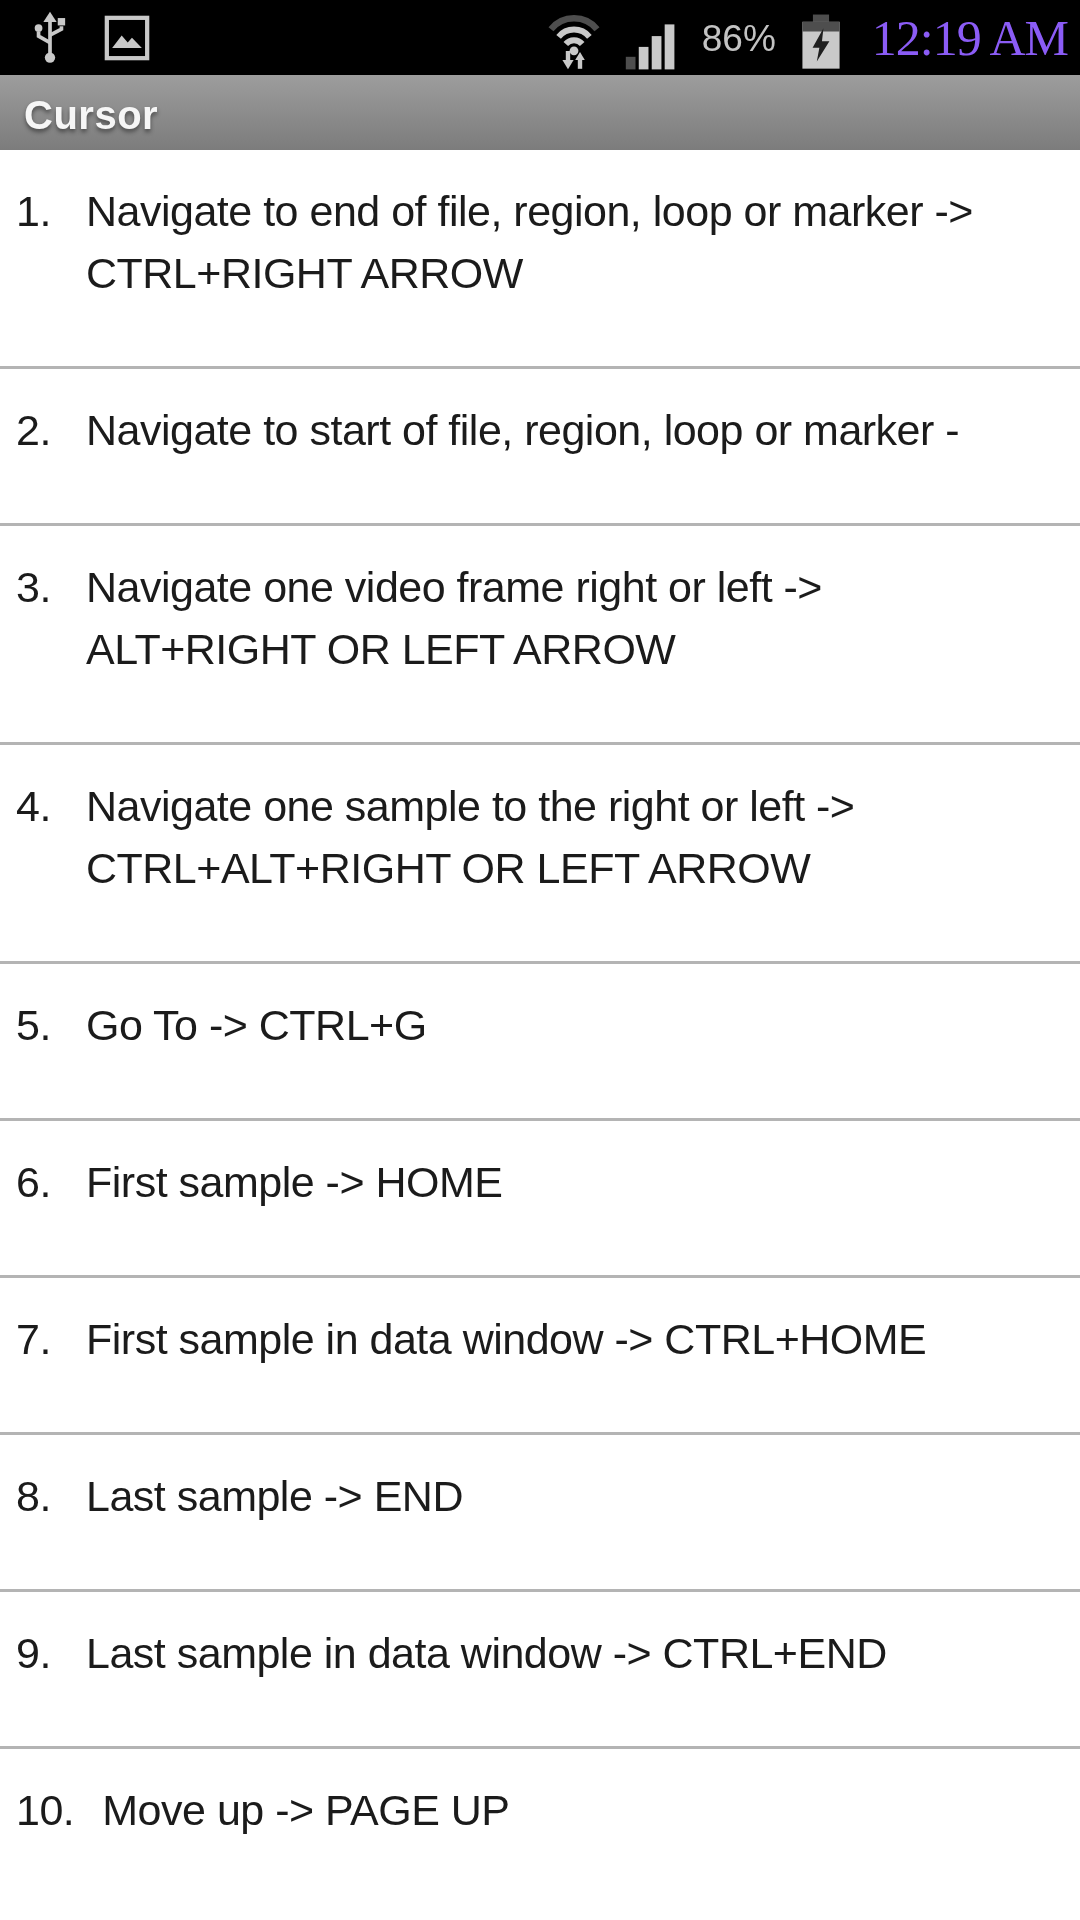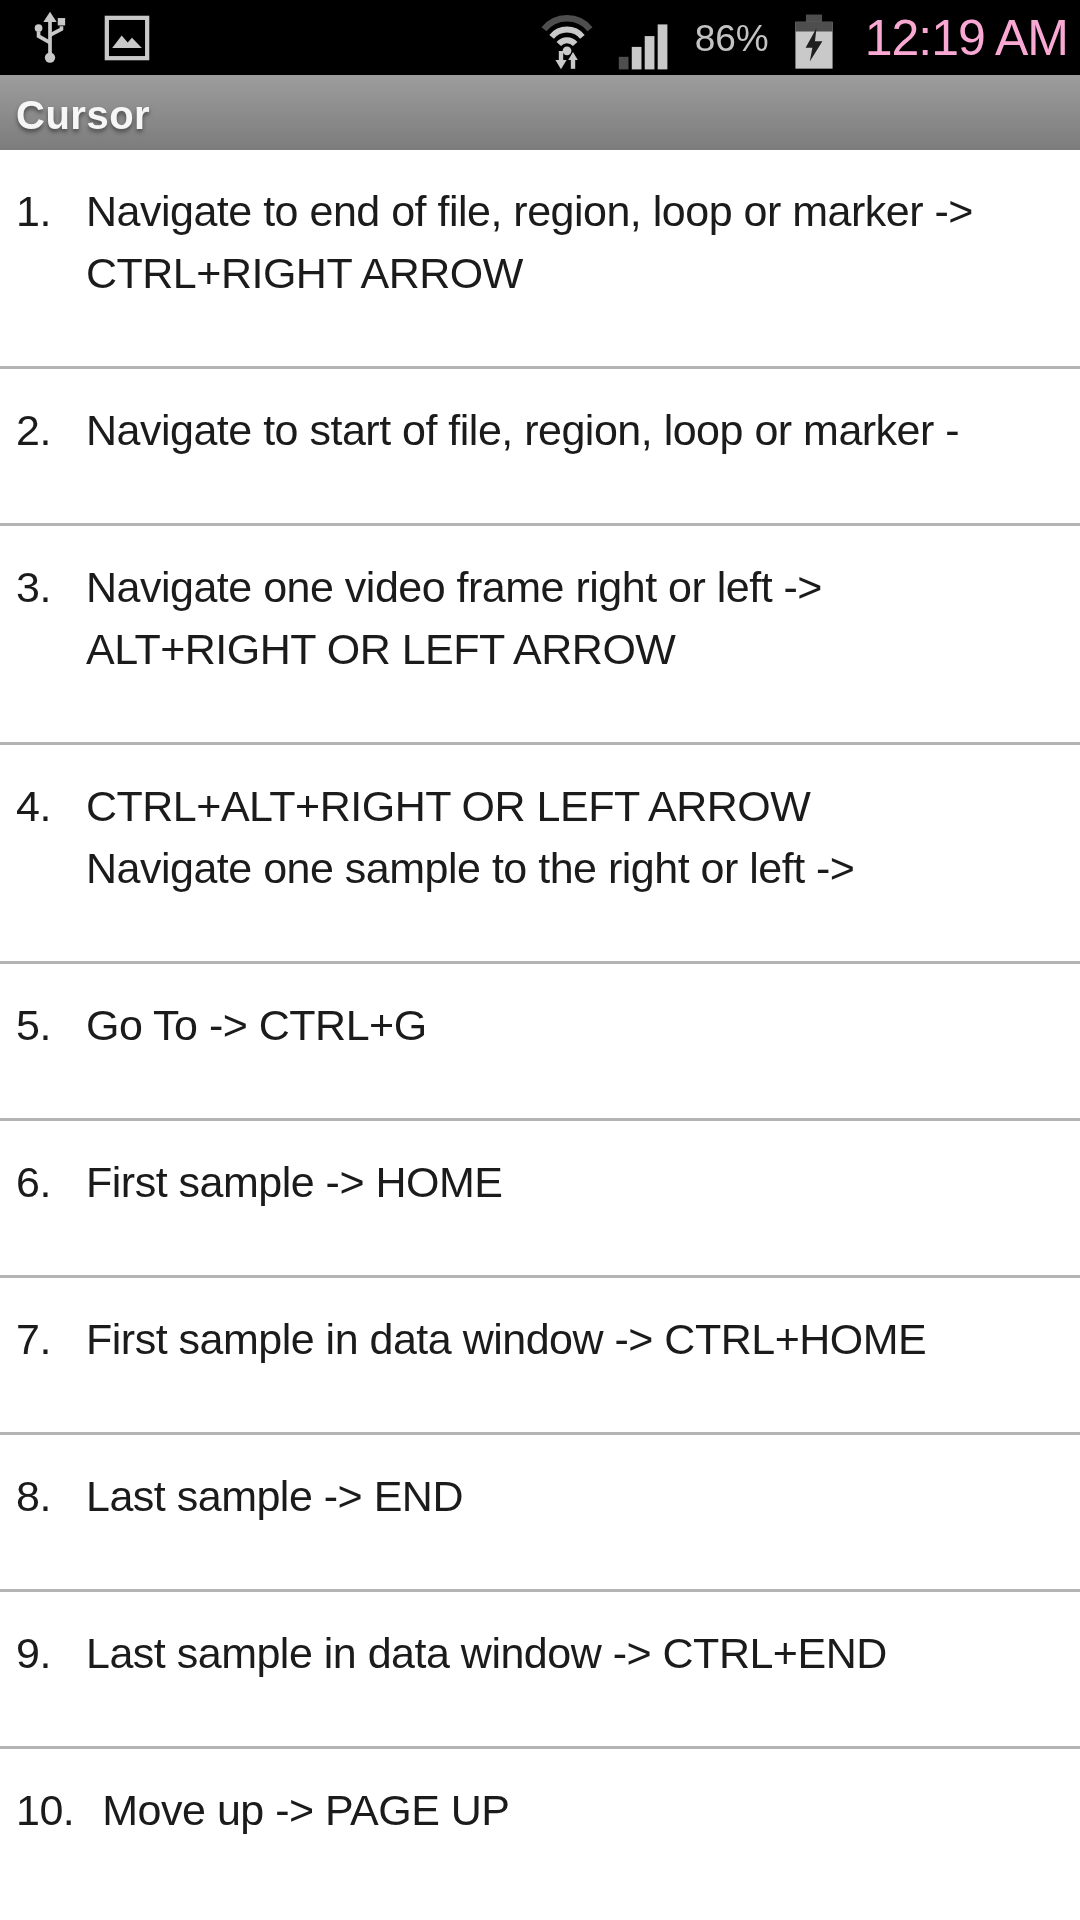--- a/index.html
+++ b/index.html
@@ -9,26 +9,26 @@
   }
   
   .status-bar{
     height:75px;background:#000000;display:flex;align-items:center;
     padding:0 12px;box-sizing:border-box;
   }
   .sb-left{display:flex;align-items:center;gap:30px;padding-left:14px;}
   .sb-spacer{flex:1;}
   .sb-right{display:flex;align-items:flex-end;gap:24px;}
   .sb-text{color:#c3c3c3;font-size:37px;line-height:62px;}
-  .sb-clock{color:#f9a8d4;font-size:50px;line-height:64px;letter-spacing:-1px;padding-left:6px;}
+  .sb-clock{color:#8b5cf6;font-size:50px;line-height:64px;letter-spacing:-1px;padding-left:6px;font-family:Liberation Serif, serif;}
   .sb-icon{display:block;}
   
   .app-header{
     height:75px;background:linear-gradient(to bottom,#9d9d9d 0%,#8e8e8e 45%,#7c7c7c 100%);
-    display:flex;align-items:center;padding:6px 0 0 16px;box-sizing:border-box;
+    display:flex;align-items:center;padding:6px 0 0 24px;box-sizing:border-box;
   }
   .app-title{
     color:#f6f6f6;font-size:40px;font-weight:bold;
     text-shadow:0 3px 4px rgba(0,0,0,0.45);letter-spacing:0.5px;
   }
   
   .list{background:#ffffff;overflow:hidden;}
   .list-item{
     padding:30px 14px 62px 16px;display:flex;align-items:flex-start;
     overflow:hidden;
@@ -124,22 +124,22 @@
     <span class="num">3.</span>
     <div class="txt">
         <div class="line">Navigate one video frame right or left -&gt;</div>
         <div class="line">ALT+RIGHT OR LEFT ARROW</div>
       </div>
   </div>
 <div class="divider"></div>
   <div class="list-item">
     <span class="num">4.</span>
     <div class="txt">
+        <div class="line">Navigate one sample to the right or left -&gt;</div>
         <div class="line">CTRL+ALT+RIGHT OR LEFT ARROW</div>
-        <div class="line">Navigate one sample to the right or left -&gt;</div>
       </div>
   </div>
 <div class="divider"></div>
   <div class="list-item">
     <span class="num">5.</span>
     <div class="txt">
         <div class="line">Go To -&gt; CTRL+G</div>
       </div>
   </div>
 <div class="divider"></div>

